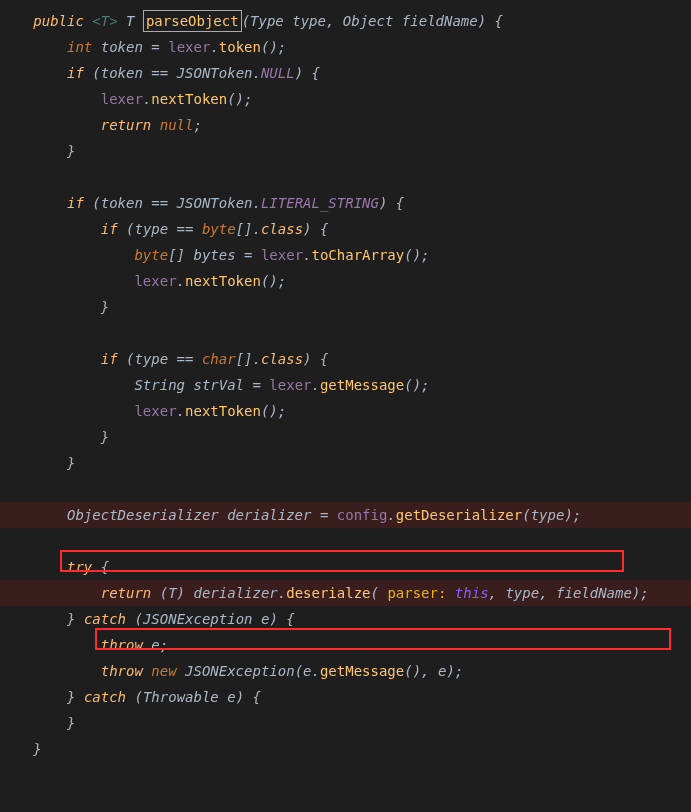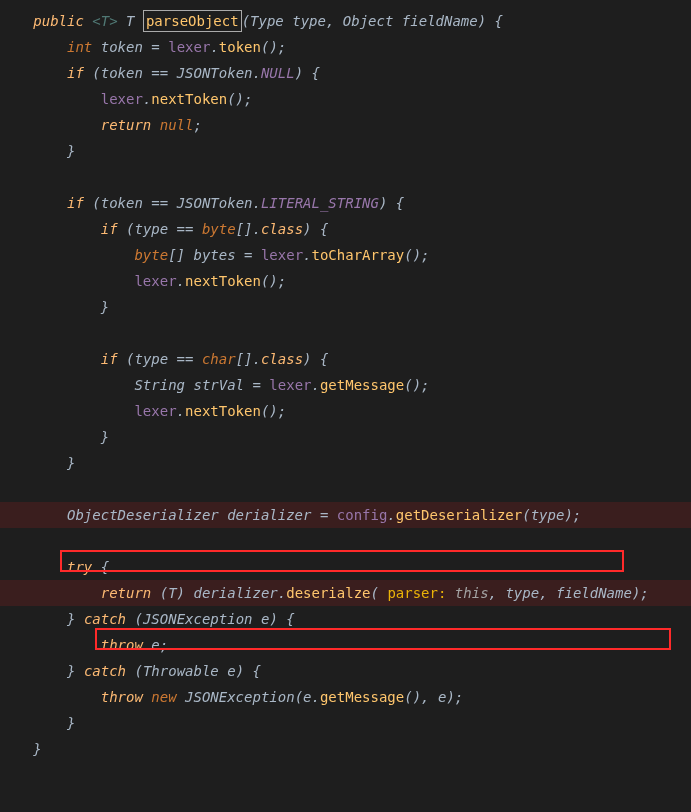--- a/index.html
+++ b/index.html
@@ -29,21 +29,21 @@
   .kw { color: #fdba74; font-style: italic; }
   .type { color: #a9b7c6; }
   .id { color: #a9b7c6; }
   .methoddef { color: #ffc66d; font-style: normal; }
   .field { color: #9876aa; font-style: normal; }
   .paren { color: #a9b7c6; }
   .punct { color: #a9b7c6; }
   .op { color: #a9b7c6; }
   .param { color: #eab308; font-style: normal; }
   .newkw { color: #cc7832; font-style: italic; }
-  .this { color: #a3a3a3; font-style: italic; }
+  .this { color: #8b5cf6; font-style: italic; }
   .typekw { color: #cc7832; font-style: italic; }
   .nullkw { color: #cc7832; font-style: italic; }
   .generic { color: #507874; }
   .boxname {
     border: 1px solid #aaa;
     padding: 0 2px;
     display: inline-block;
     line-height: 20px;
     height: 22px;
     vertical-align: baseline;
@@ -91,20 +91,20 @@
 <div class="line">               <span class="field">lexer</span><span class="punct">.</span><span class="methodcall">nextToken</span><span class="paren">()</span><span class="punct">;</span></div>
 <div class="line">           <span class="paren">}</span></div>
 <div class="line">       <span class="paren">}</span></div>
 <div class="line"> </div>
 <div class="line hl">       <span class="type">ObjectDeserializer</span> <span class="id">derializer</span> <span class="op">=</span> <span class="field">config</span><span class="punct">.</span><span class="methodcall">getDeserializer</span><span class="paren">(</span><span class="id">type</span><span class="paren">)</span><span class="punct">;</span></div>
 <div class="line"> </div>
 <div class="line">       <span class="kw">try</span> <span class="paren">{</span></div>
 <div class="line hl">           <span class="kw">return</span> <span class="paren">(</span><span class="type">T</span><span class="paren">)</span> <span class="id">derializer</span><span class="punct">.</span><span class="methodcall">deserialze</span><span class="paren">(</span> <span class="param">parser:</span> <span class="this">this</span><span class="punct">,</span> <span class="id">type</span><span class="punct">,</span> <span class="id">fieldName</span><span class="paren">)</span><span class="punct">;</span></div>
 <div class="line">       <span class="paren">}</span> <span class="kw">catch</span> <span class="paren">(</span><span class="type">JSONException</span> <span class="id">e</span><span class="paren">)</span> <span class="paren">{</span></div>
 <div class="line">           <span class="kw">throw</span> <span class="id">e</span><span class="punct">;</span></div>
+<div class="line">           <span class="kw">throw</span> <span class="newkw">new</span> <span class="type">JSONException</span><span class="paren">(</span><span class="id">e</span><span class="punct">.</span><span class="methodcall">getMessage</span><span class="paren">()</span><span class="punct">,</span> <span class="id">e</span><span class="paren">)</span><span class="punct">;</span></div>
 <div class="line">       <span class="paren">}</span> <span class="kw">catch</span> <span class="paren">(</span><span class="type">Throwable</span> <span class="id">e</span><span class="paren">)</span> <span class="paren">{</span></div>
-<div class="line">           <span class="kw">throw</span> <span class="newkw">new</span> <span class="type">JSONException</span><span class="paren">(</span><span class="id">e</span><span class="punct">.</span><span class="methodcall">getMessage</span><span class="paren">()</span><span class="punct">,</span> <span class="id">e</span><span class="paren">)</span><span class="punct">;</span></div>
 <div class="line">       <span class="paren">}</span></div>
 <div class="line">   <span class="paren">}</span></div>
 </div>
 
 <div class="redbox redbox1"></div>
 <div class="redbox redbox2"></div>
 
 </body></html>

